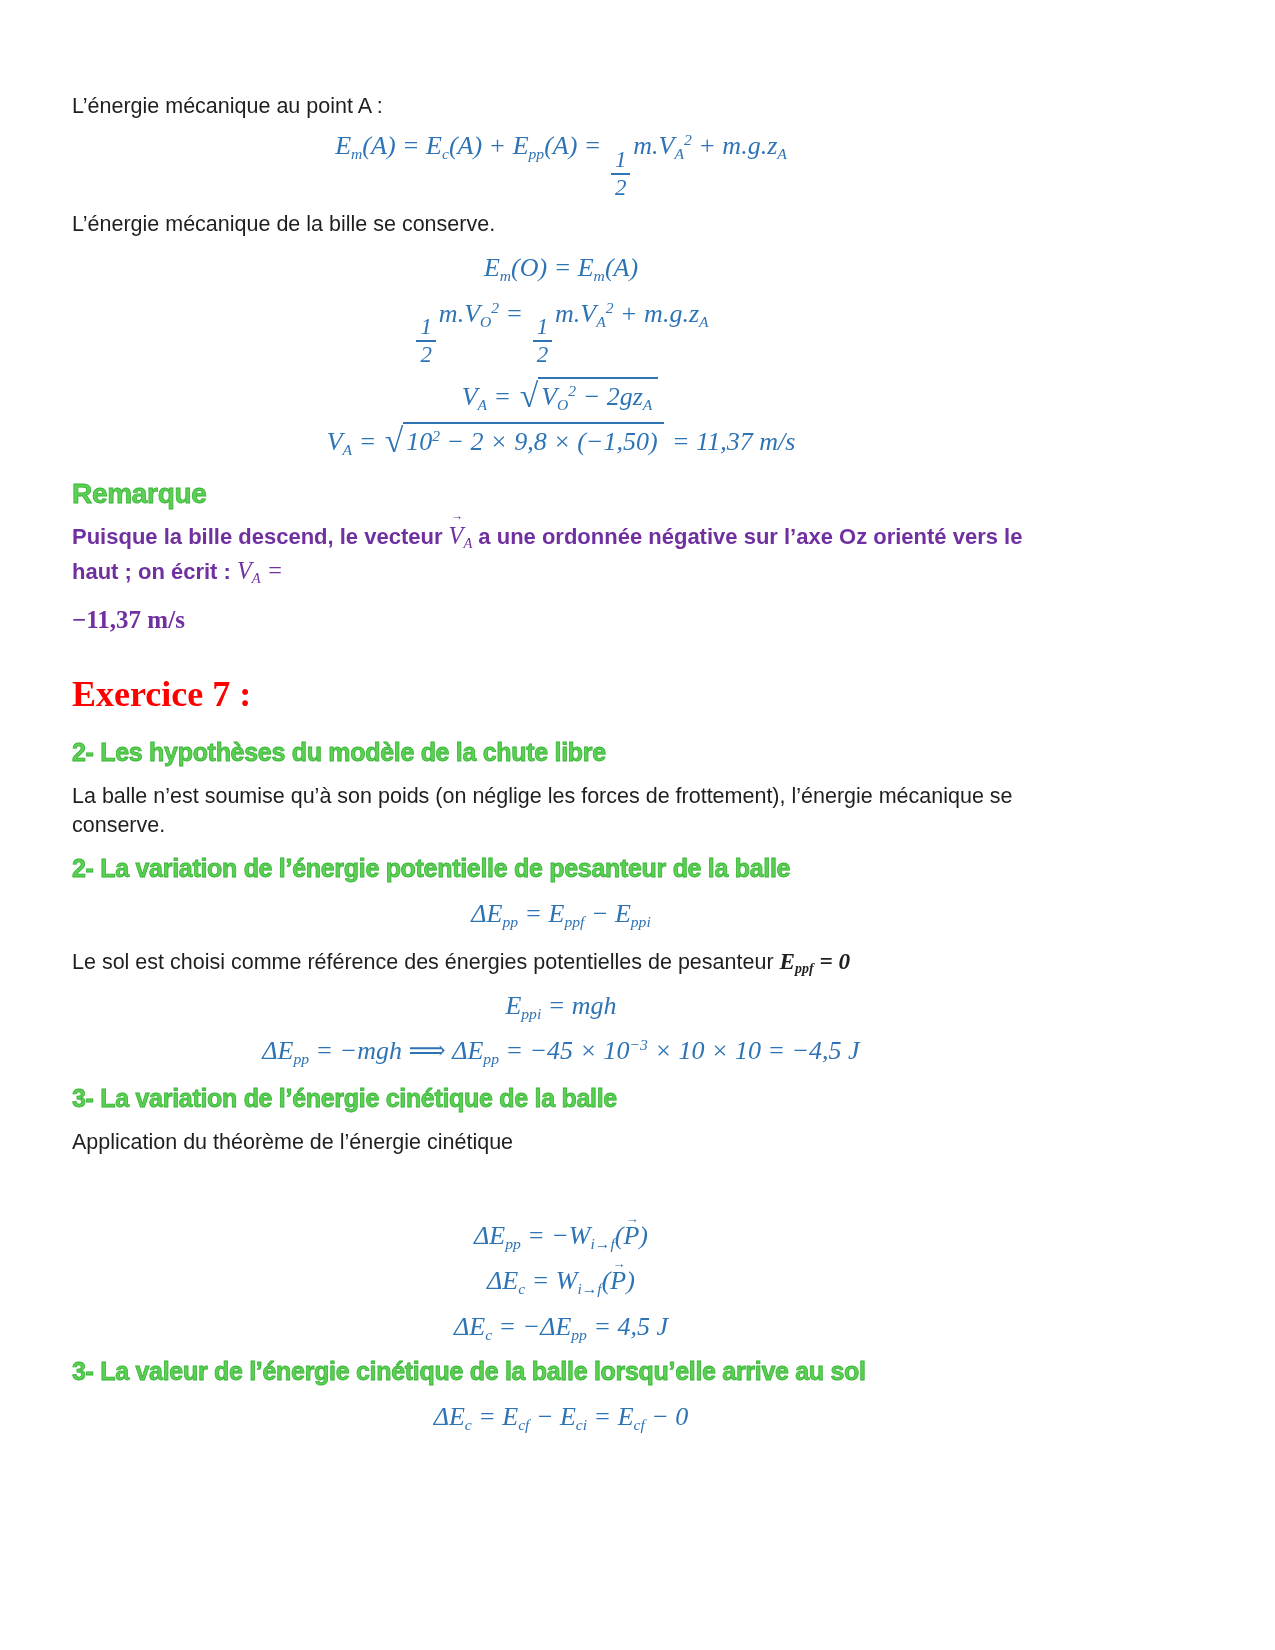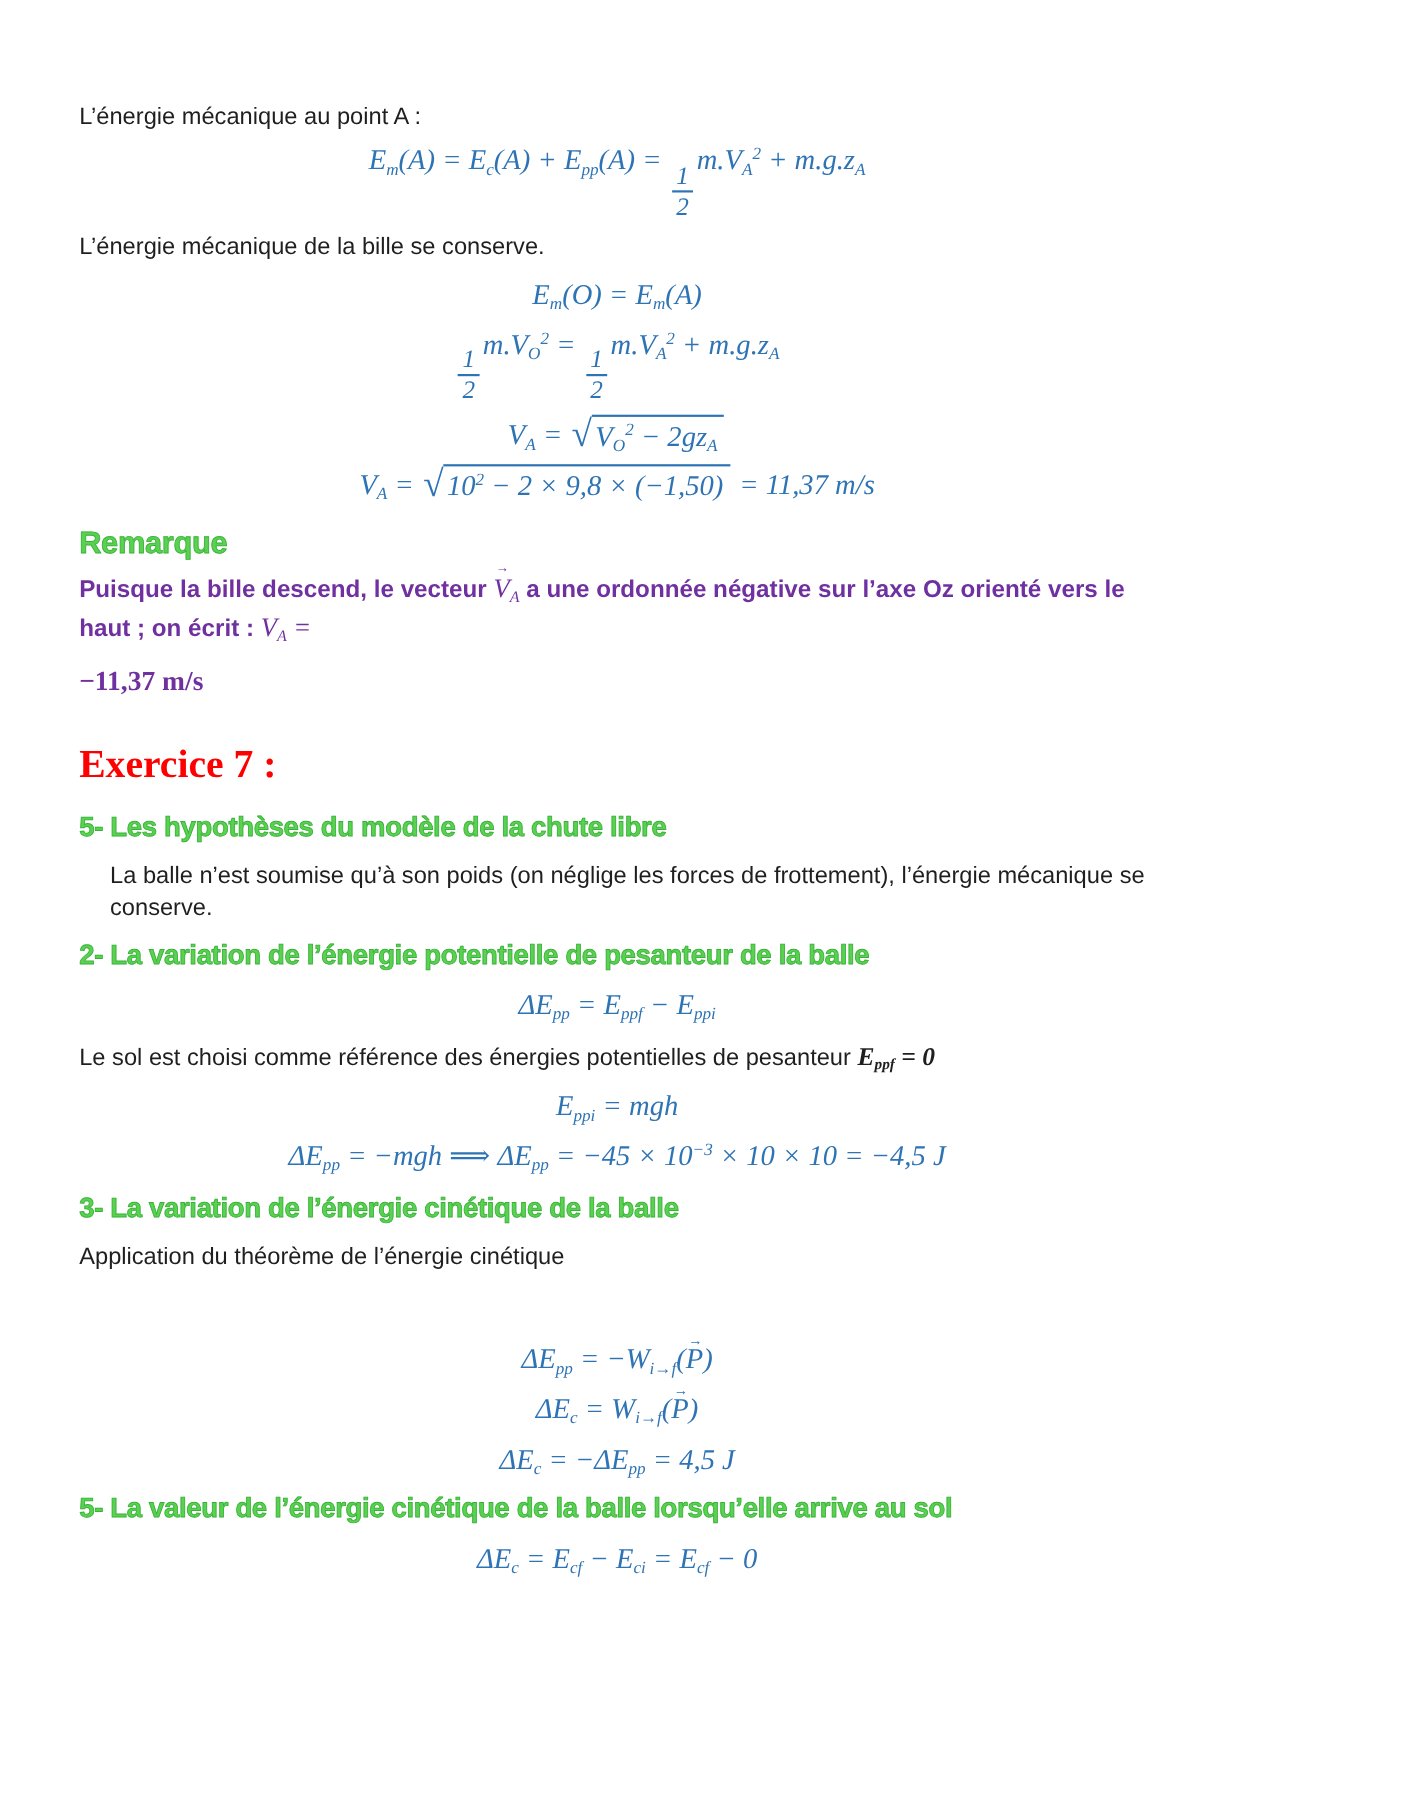--- a/index.html
+++ b/index.html
@@ -37,21 +37,21 @@
   
   .remark{color:#7030A0;font-weight:600;font-size:22px;line-height:1.45;margin:0;}
   .remark .mi{font-family:"Liberation Serif","DejaVu Serif",serif;font-style:italic;font-weight:400;font-size:1.1em;}
   .remark-val{color:#7030A0;font-family:"Liberation Serif","DejaVu Serif",serif;
               font-weight:700;font-size:25px;margin:18px 0 0 0;}
 
   
   .exercise-title{font-family:"Liberation Serif","DejaVu Serif",serif;font-weight:700;color:#FF0000;
                   font-size:36px;line-height:1.15;margin:40px 0 22px 0;}
 
-  .sp-q1-text{margin-top:14px;margin-bottom:10px;margin-left:28px;}
+  .sp-q1-text{margin-top:14px;margin-bottom:10px;}
   .sp-q2-head{margin-top:14px;}
   .sp-q3-head{margin-top:16px;}
   .sp-q4-head{margin-top:8px;}
   .sp-p4{margin-top:16px;}
   .sp-p5{margin-top:14px;margin-bottom:12px;}
 </style>
 </head>
 <body>
 
 <div class="page">
@@ -87,21 +87,21 @@
       </span> = 11,37  m/s</div>
 
   <h2 class="remark-title">Remarque</h2>
 
   <p class="remark">Puisque la bille descend, le vecteur <span class="mi"><span class="vec">V</span><sub>A</sub></span> a une ordonnée négative sur l’axe Oz orienté vers le haut ; on écrit : <span class="mi">V<sub>A</sub> =</span></p>
 
   <p class="remark-val">−11,37  m/s</p>
 
   <h1 class="exercise-title">Exercice 7 :</h1>
 
-  <h3 class="green-h">5- Les hypothèses du modèle de la chute libre</h3>
+  <h3 class="green-h">2- Les hypothèses du modèle de la chute libre</h3>
 
   <p class="para sp-q1-text">La balle n’est soumise qu’à son poids (on néglige les forces de frottement), l’énergie mécanique se conserve.</p>
 
   <h3 class="green-h sp-q2-head">2- La variation de l’énergie potentielle de pesanteur de la balle</h3>
 
   <div class="eq">ΔE<sub>pp</sub> = E<sub>ppf</sub> − E<sub>ppi</sub></div>
 
   <p class="para sp-p4">Le sol est choisi comme référence des énergies potentielles de pesanteur <span class="mi">E<sub>ppf</sub> = 0</span></p>
 
   <div class="eq">E<sub>ppi</sub> = mgh</div>
@@ -111,17 +111,17 @@
   <h3 class="green-h sp-q3-head">3- La variation de l’énergie cinétique de la balle</h3>
 
   <p class="para sp-p5">Application du théorème de l’énergie cinétique</p>
 
   <div class="eq gap-lg">ΔE<sub>pp</sub> = −W<sub>i→f</sub>(<span class="vec">P</span>)</div>
 
   <div class="eq">ΔE<sub>c</sub> = W<sub>i→f</sub>(<span class="vec">P</span>)</div>
 
   <div class="eq">ΔE<sub>c</sub> = −ΔE<sub>pp</sub> = 4,5 J</div>
 
-  <h3 class="green-h sp-q4-head">5- La valeur de l’énergie cinétique de la balle lorsqu’elle arrive au sol</h3>
+  <h3 class="green-h sp-q4-head">3- La valeur de l’énergie cinétique de la balle lorsqu’elle arrive au sol</h3>
 
   <div class="eq">ΔE<sub>c</sub> = E<sub>cf</sub> − E<sub>ci</sub> = E<sub>cf</sub> − 0</div>
 
 </div>
 
 </body></html>

